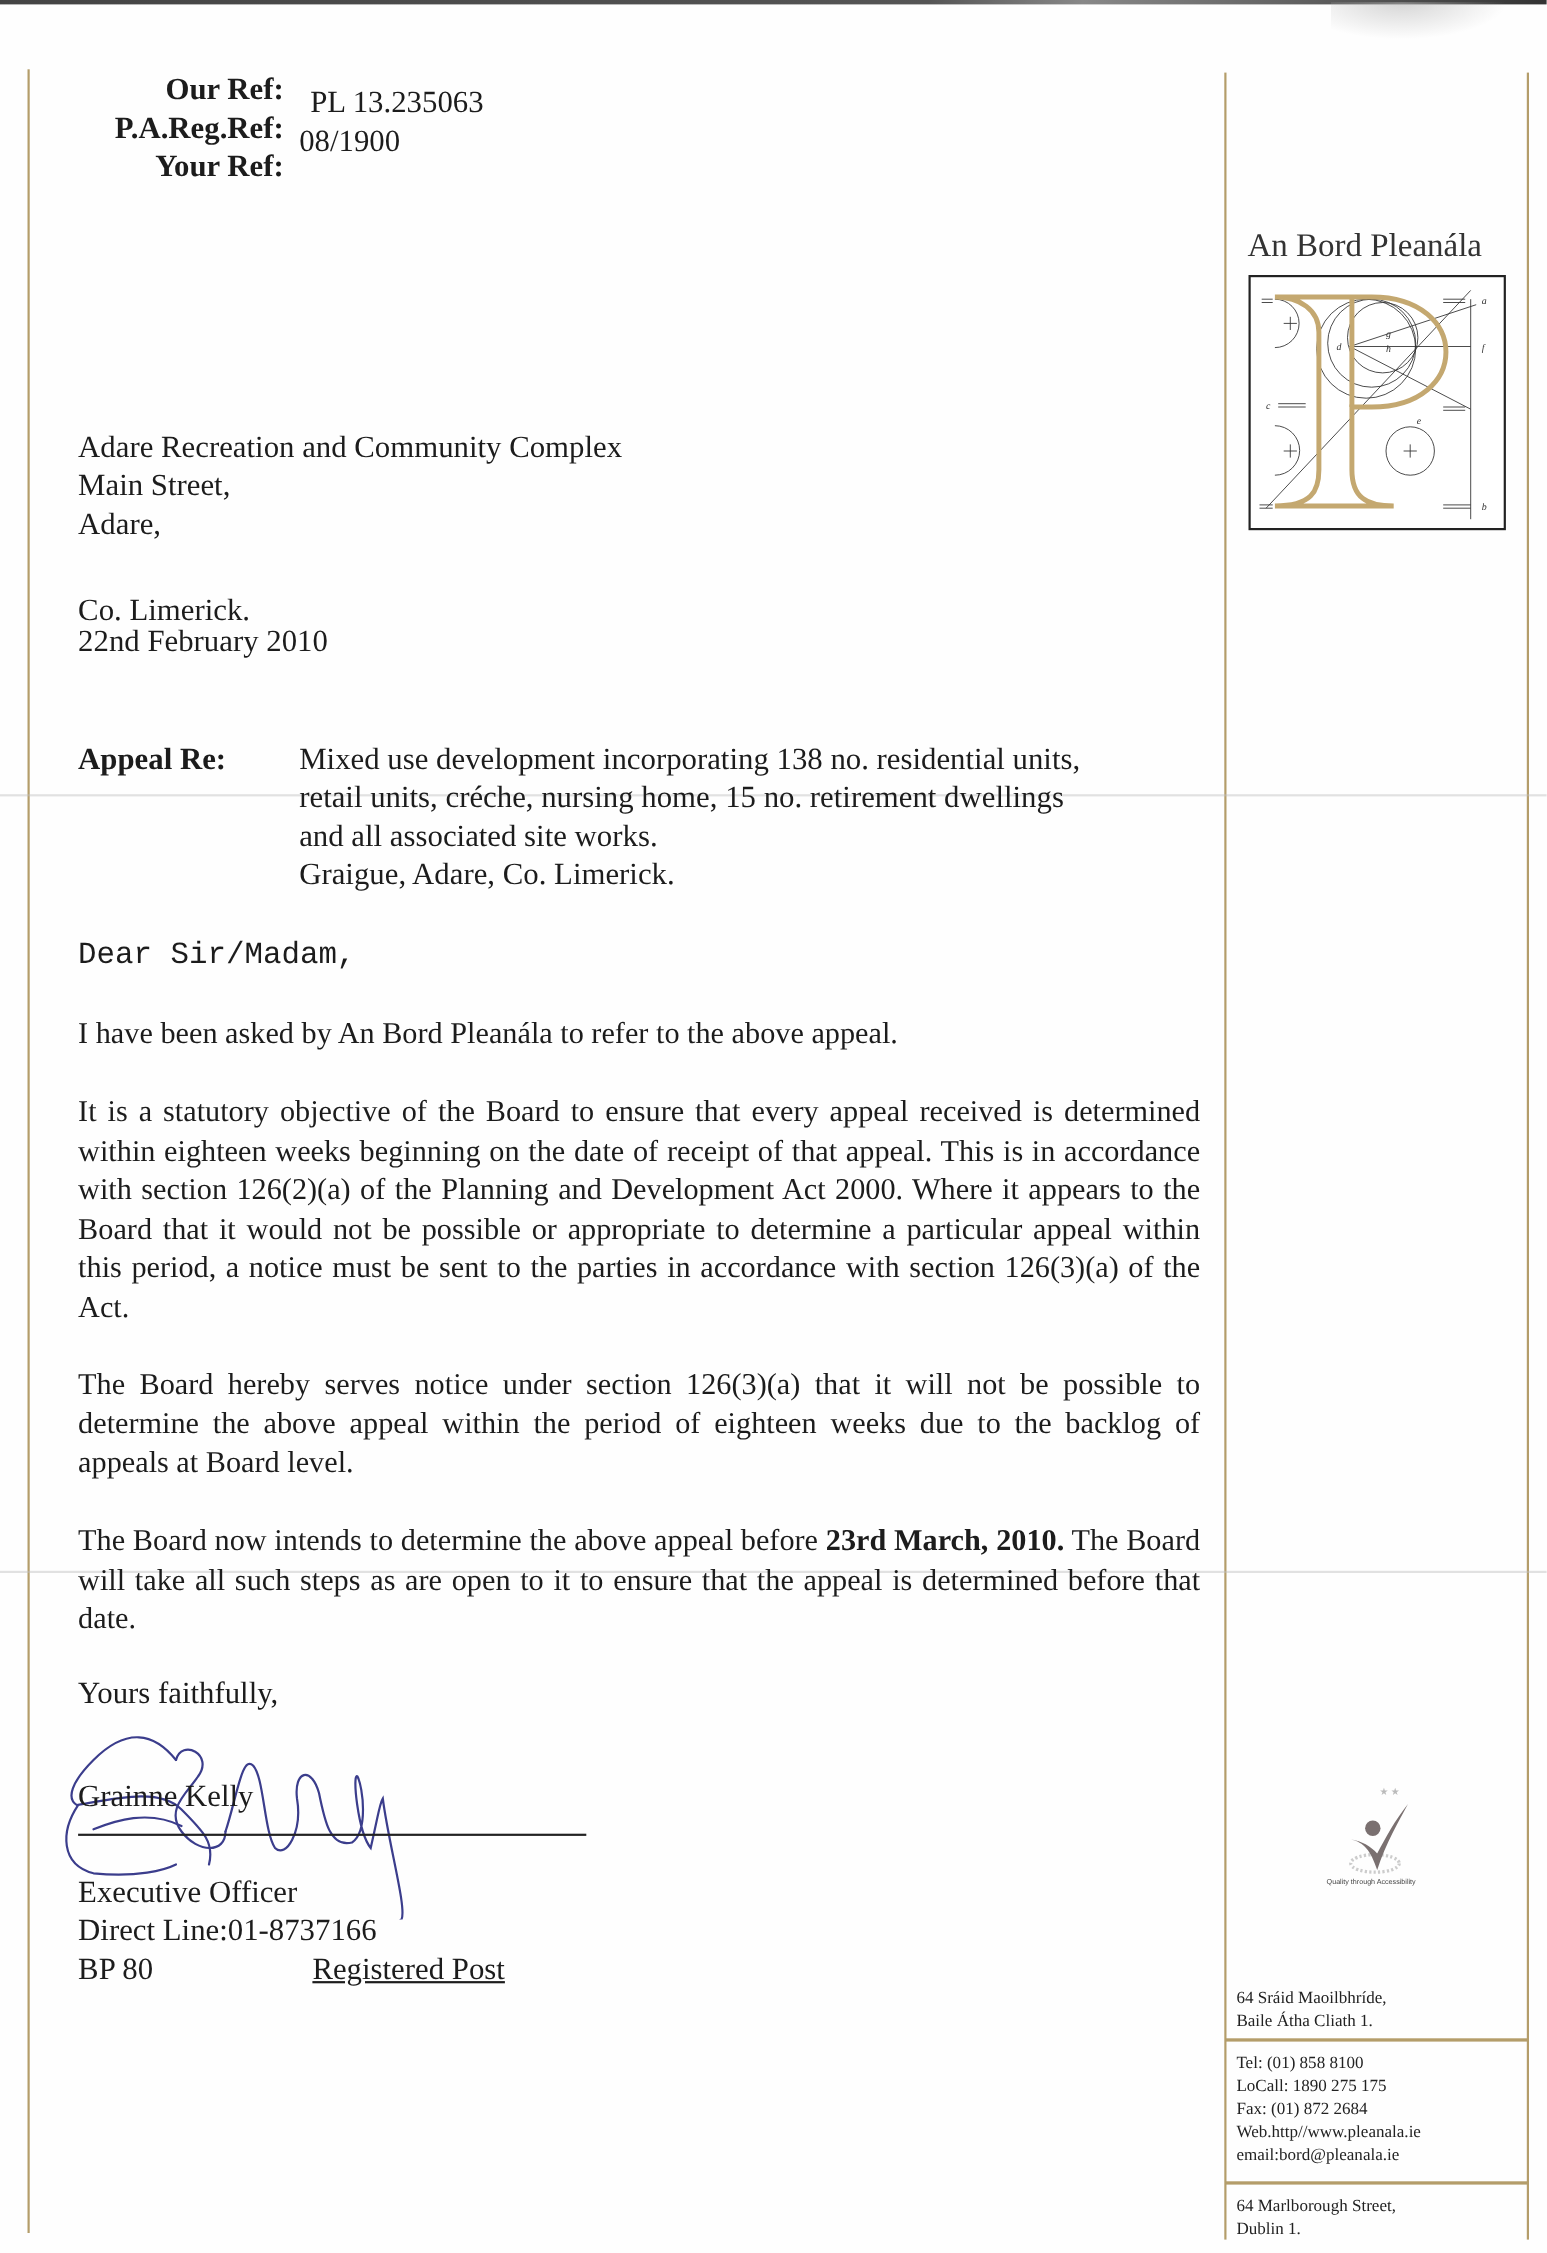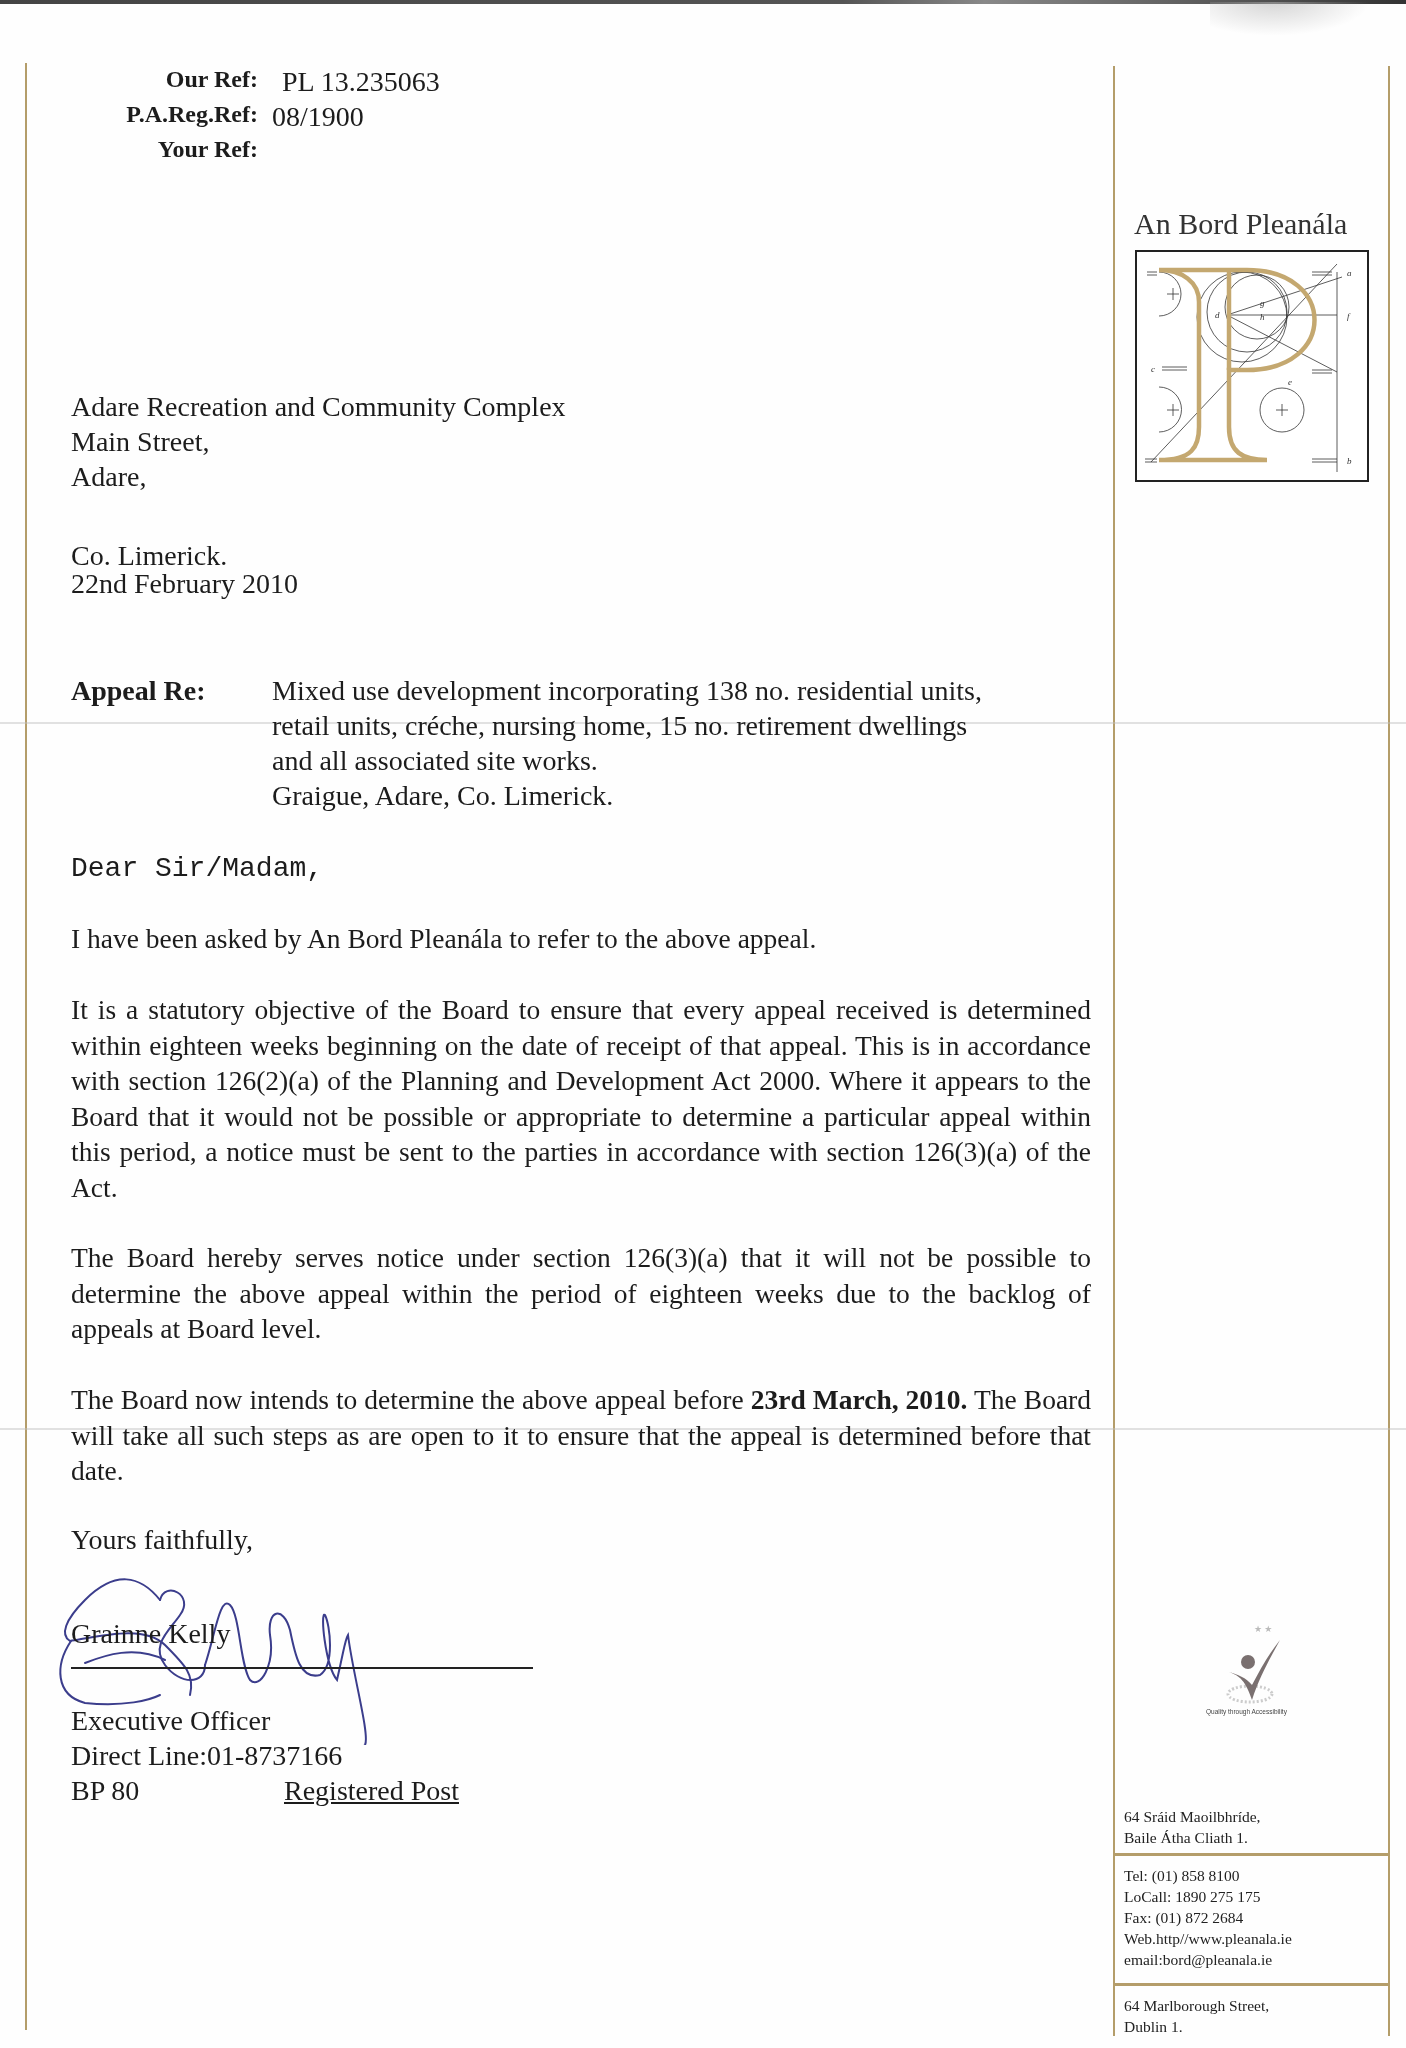--- a/index.html
+++ b/index.html
@@ -6,22 +6,22 @@
   body { width:1406px; height:2048px; position:relative; background:#fefefe; overflow:hidden;
          font-family:"Liberation Serif", "DejaVu Serif", serif; color:#1c1c1c; }
   .topedge { position:absolute; left:0; top:0; width:1406px; height:4px;
              background:linear-gradient(to right,#444 0%,#555 60%,#888 70%,#333 100%); }
   .topshade { position:absolute; left:1210px; top:2px; width:160px; height:34px;
               background:radial-gradient(ellipse at 40% 0%, rgba(180,180,180,0.55), rgba(255,255,255,0) 70%); }
   .vline { position:absolute; width:2px; background:#b49d6a; }
   .fold { position:absolute; left:0; width:1406px; height:2px; background:rgba(190,190,190,0.45); }
 
   .abs { position:absolute; white-space:nowrap; }
-  .ref-label { font-weight:bold; font-size:24px; text-align:right; width:190px;font-family:Liberation Serif, serif; }
-  .ref-val { font-size:28px; }
+  .ref-label { font-weight:bold; font-size:28px; text-align:right; width:190px;font-family:Liberation Serif, serif; }
+  .ref-val { font-size:28px;margin-top:12px; }
   .addr { font-size:28px; line-height:35px; }
   .body-text { font-size:27.5px; line-height:35.5px; }
   .para { position:absolute; left:71px; width:1020px; white-space:normal; text-align:justify; }
   .para b { font-weight:bold; }
 
   .sig-line { position:absolute; left:71px; top:1667px; width:462px; height:2px; background:#222; }
   .underline { text-decoration:underline; }
 
   .sidebar-title { font-size:30px; color:#333; }
   .logo-box { position:absolute; left:1135px; top:250px; width:234px; height:232px;

